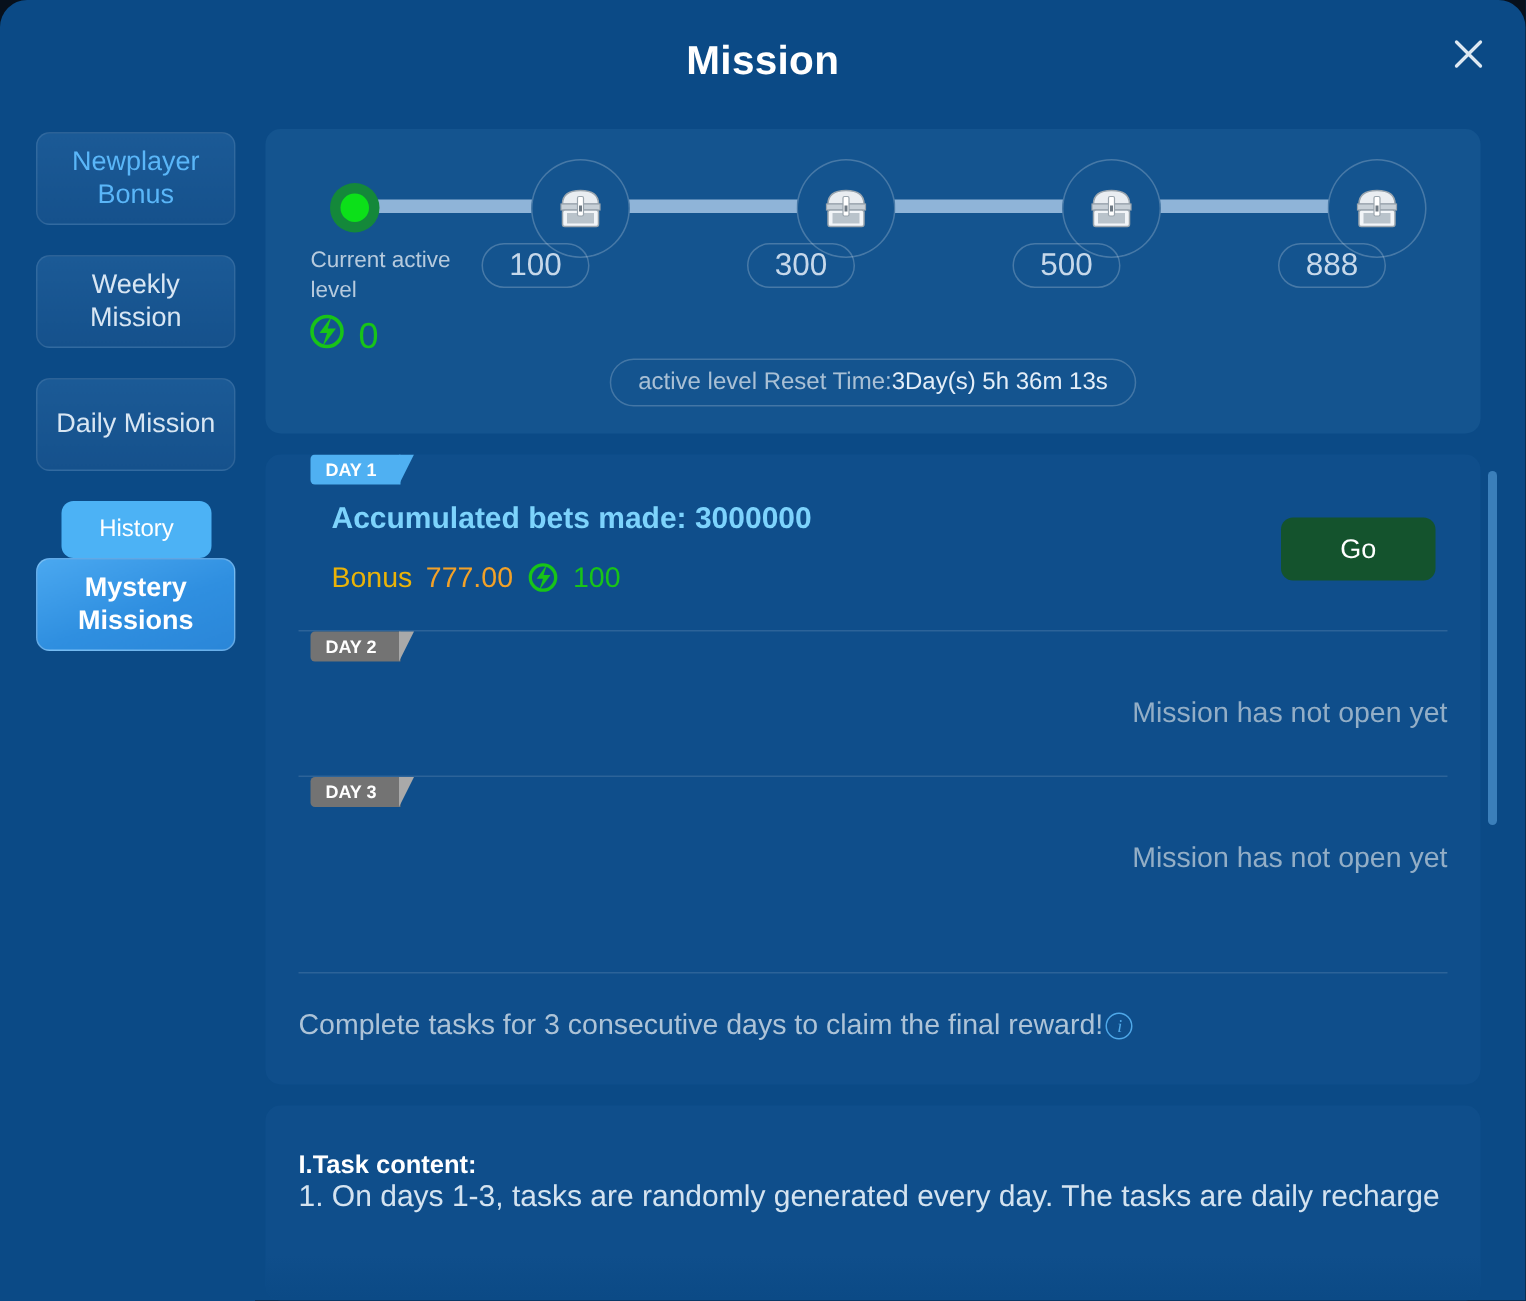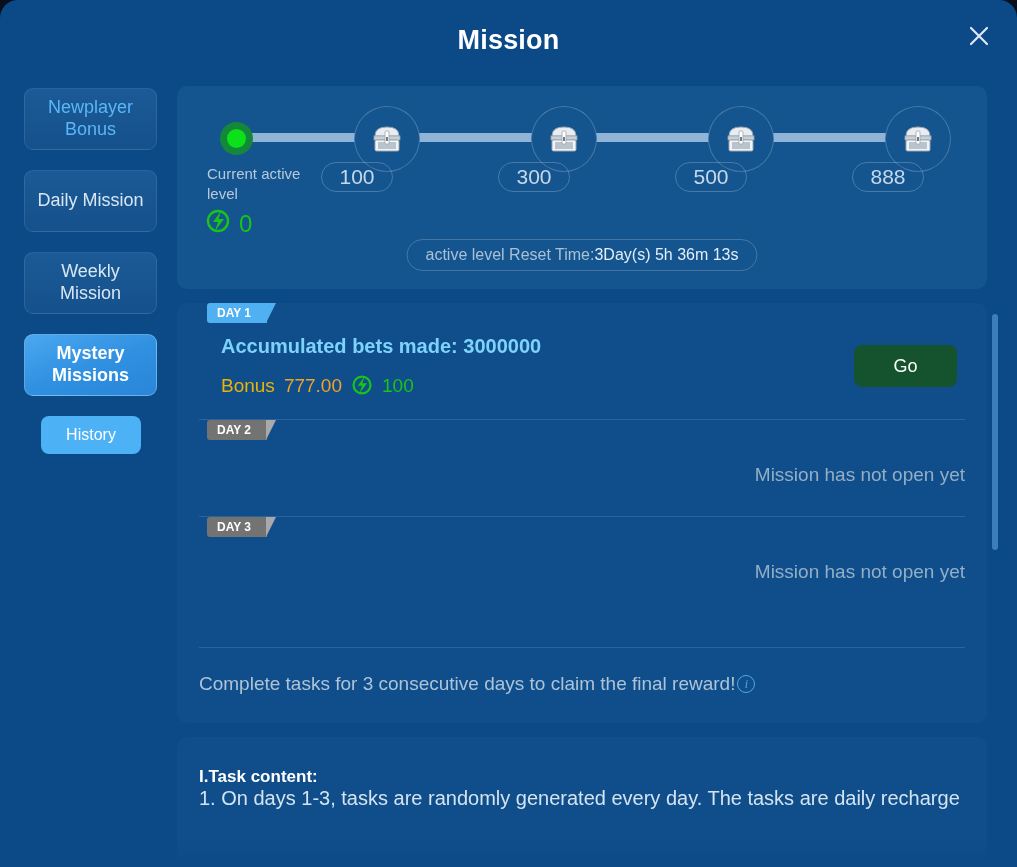--- a/index.html
+++ b/index.html
@@ -395,30 +395,30 @@
     </div>
   </div>
 
   <div class="body">
 
     <div class="sidebar">
       <div class="nav-item first">
         <span>Newplayer Bonus</span>
       </div>
       <div class="nav-item">
+        <span>Weekly Mission</span>
+      </div>
+      <div class="nav-item">
         <span>Daily Mission</span>
       </div>
-      <div class="nav-item">
-        <span>Weekly Mission</span>
+      <div class="nav-item history">
+        <span>History</span>
       </div>
       <div class="nav-item active">
         <span>Mystery Missions</span>
-      </div>
-      <div class="nav-item history">
-        <span>History</span>
       </div>
     </div>
 
     <div class="main">
 
       <div class="progress-panel">
         <div class="track">
           <div class="track-line"></div>
 
           <div class="node-start">

